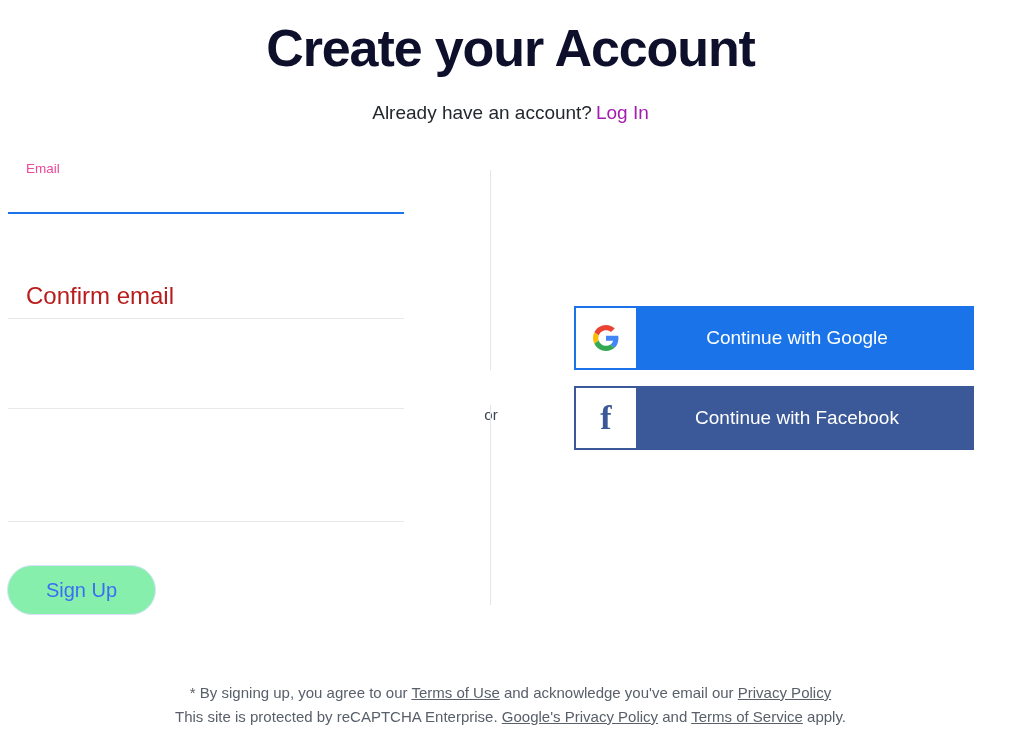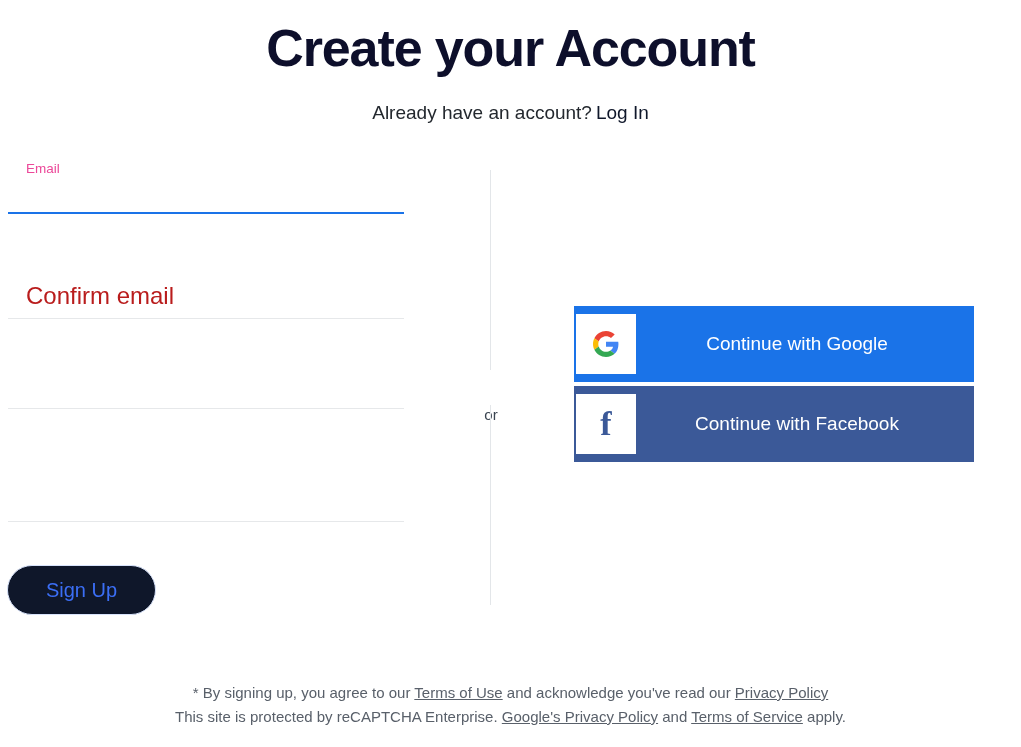--- a/index.html
+++ b/index.html
@@ -35,21 +35,21 @@
     top: 100px;
     left: 0;
     width: 1021px;
     text-align: center;
     font-size: 19px;
     line-height: 26px;
     color: #23282e;
     white-space: nowrap;
   }
   .login-link {
-    color: #0f172a;
+    color: #a21caf;
     text-decoration: none;
     cursor: pointer;
     margin-left: 4px;
   }
 
   
   .form-col {
     position: absolute;
     left: 8px;
     top: 150px;
@@ -112,21 +112,21 @@
 
   
   .signup-button {
     position: absolute;
     left: 7px;
     top: 565px;
     width: 149px;
     height: 50px;
     border: 1px solid #d8e3fb;
     border-radius: 25px;
-    background: #0f172a;
+    background: #86efac;
     color: #3b6ef5;
     font-family: "Liberation Sans", sans-serif;
     font-size: 20px;
     line-height: 48px;
     text-align: center;
     cursor: pointer;
     padding: 0;
     box-sizing: border-box;
   }
 
@@ -149,21 +149,21 @@
     line-height: 20px;
     color: #3a4450;
     margin-top: 26px;
   }
 
   
   .social-btn {
     position: absolute;
     left: 574px;
     width: 400px;
-    height: 76px;
+    height: 64px;
     border: 0;
     padding: 0;
     cursor: pointer;
     display: flex;
     align-items: center;
     box-sizing: border-box;
     font-family: "Liberation Sans", sans-serif;
   }
   #btn-google   { top: 306px; background: #1a73e8; }
   #btn-facebook { top: 386px; background: #3b5998; }
@@ -265,15 +265,15 @@
 </button>
 
 <button class="social-btn" id="btn-facebook">
   <span class="social-icon-tile">
     <span class="fb-glyph">f</span>
   </span>
   <span class="social-label">Continue with Facebook</span>
 </button>
 
 <div class="footer">
-  <div class="footer-line"><span>* By signing up, you agree to our </span><a>Terms of Use</a><span> and acknowledge you've read our </span><a>Privacy Policy</a></div>
+  <div class="footer-line"><span>* By signing up, you agree to our </span><a>Terms of Use</a><span> and acknowledge you've email our </span><a>Privacy Policy</a></div>
   <div class="footer-line"><span>This site is protected by reCAPTCHA Enterprise. </span><a>Google's Privacy Policy</a><span> and </span><a>Terms of Service</a><span> apply.</span></div>
 </div>
 
 </body></html>

